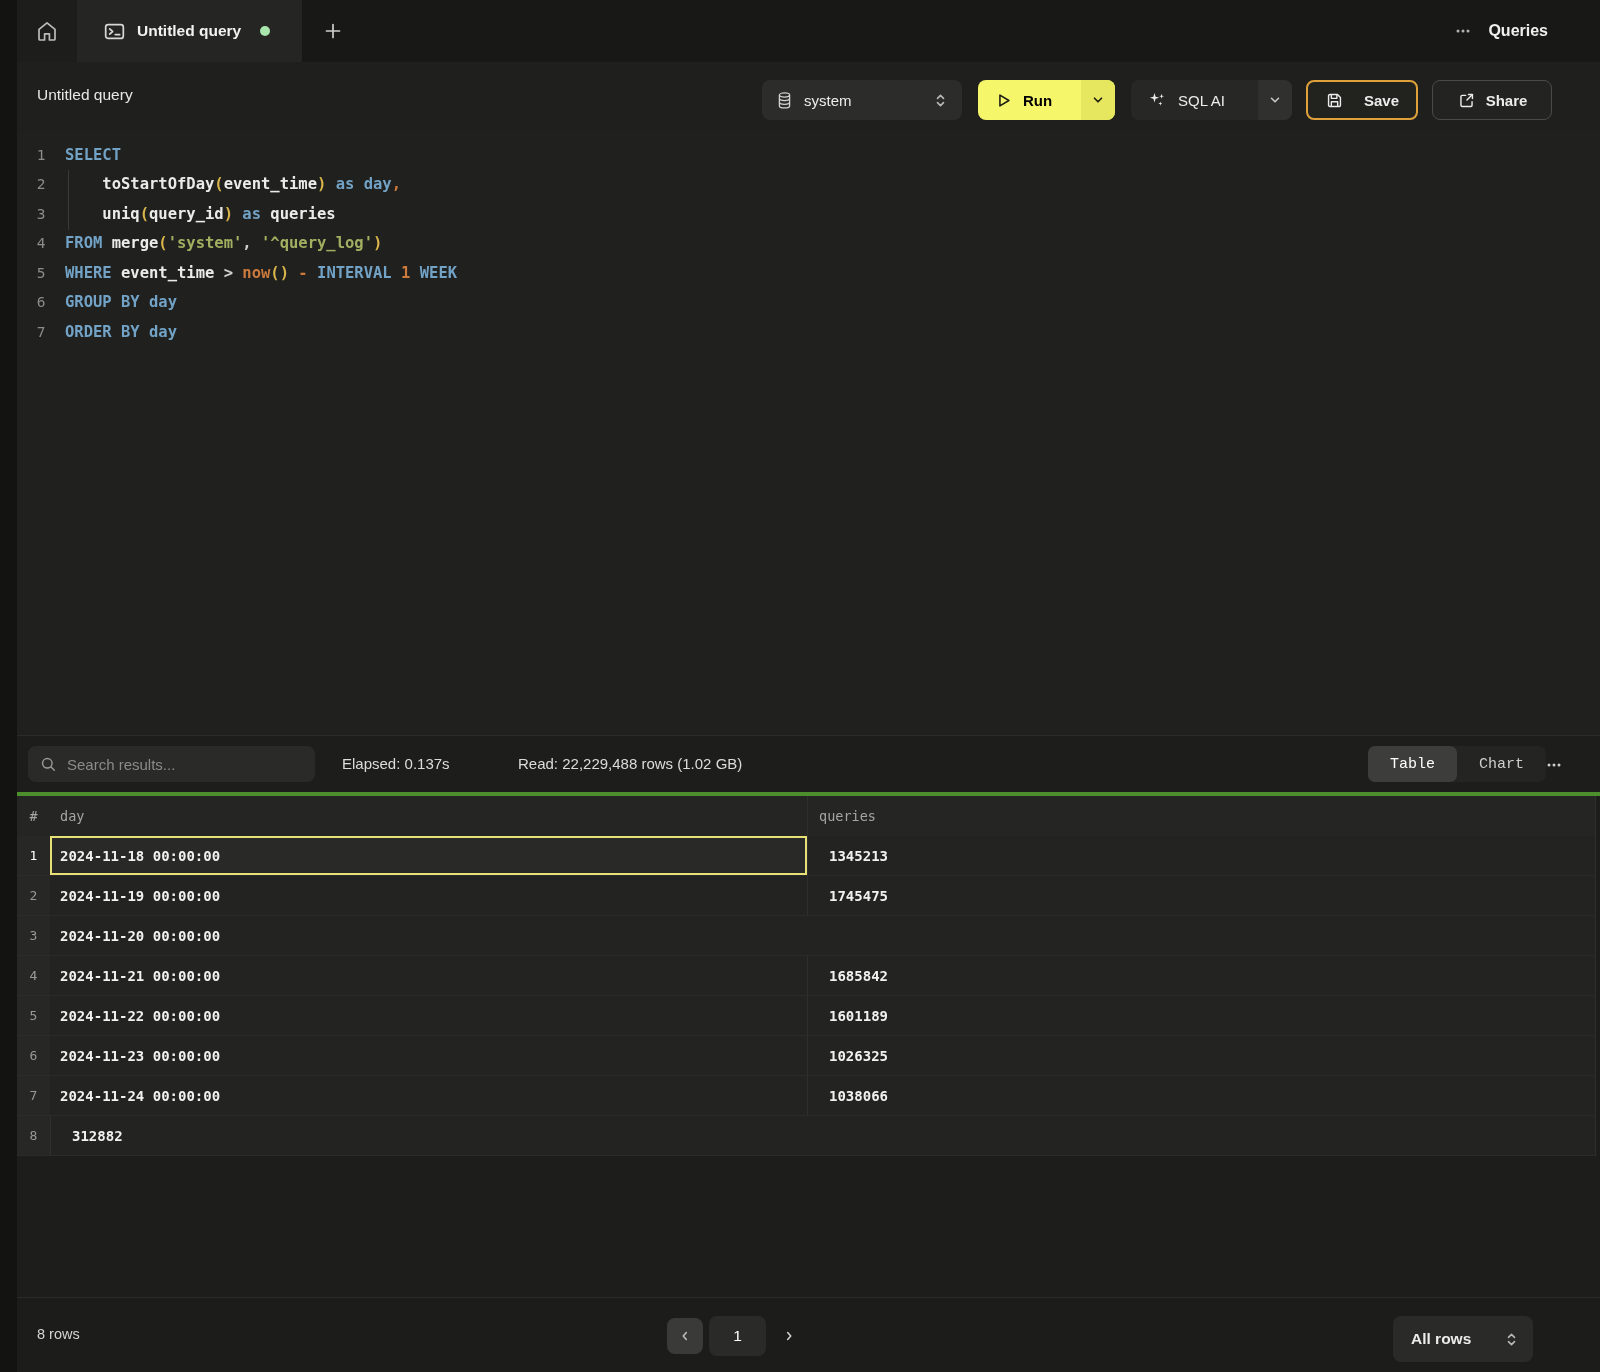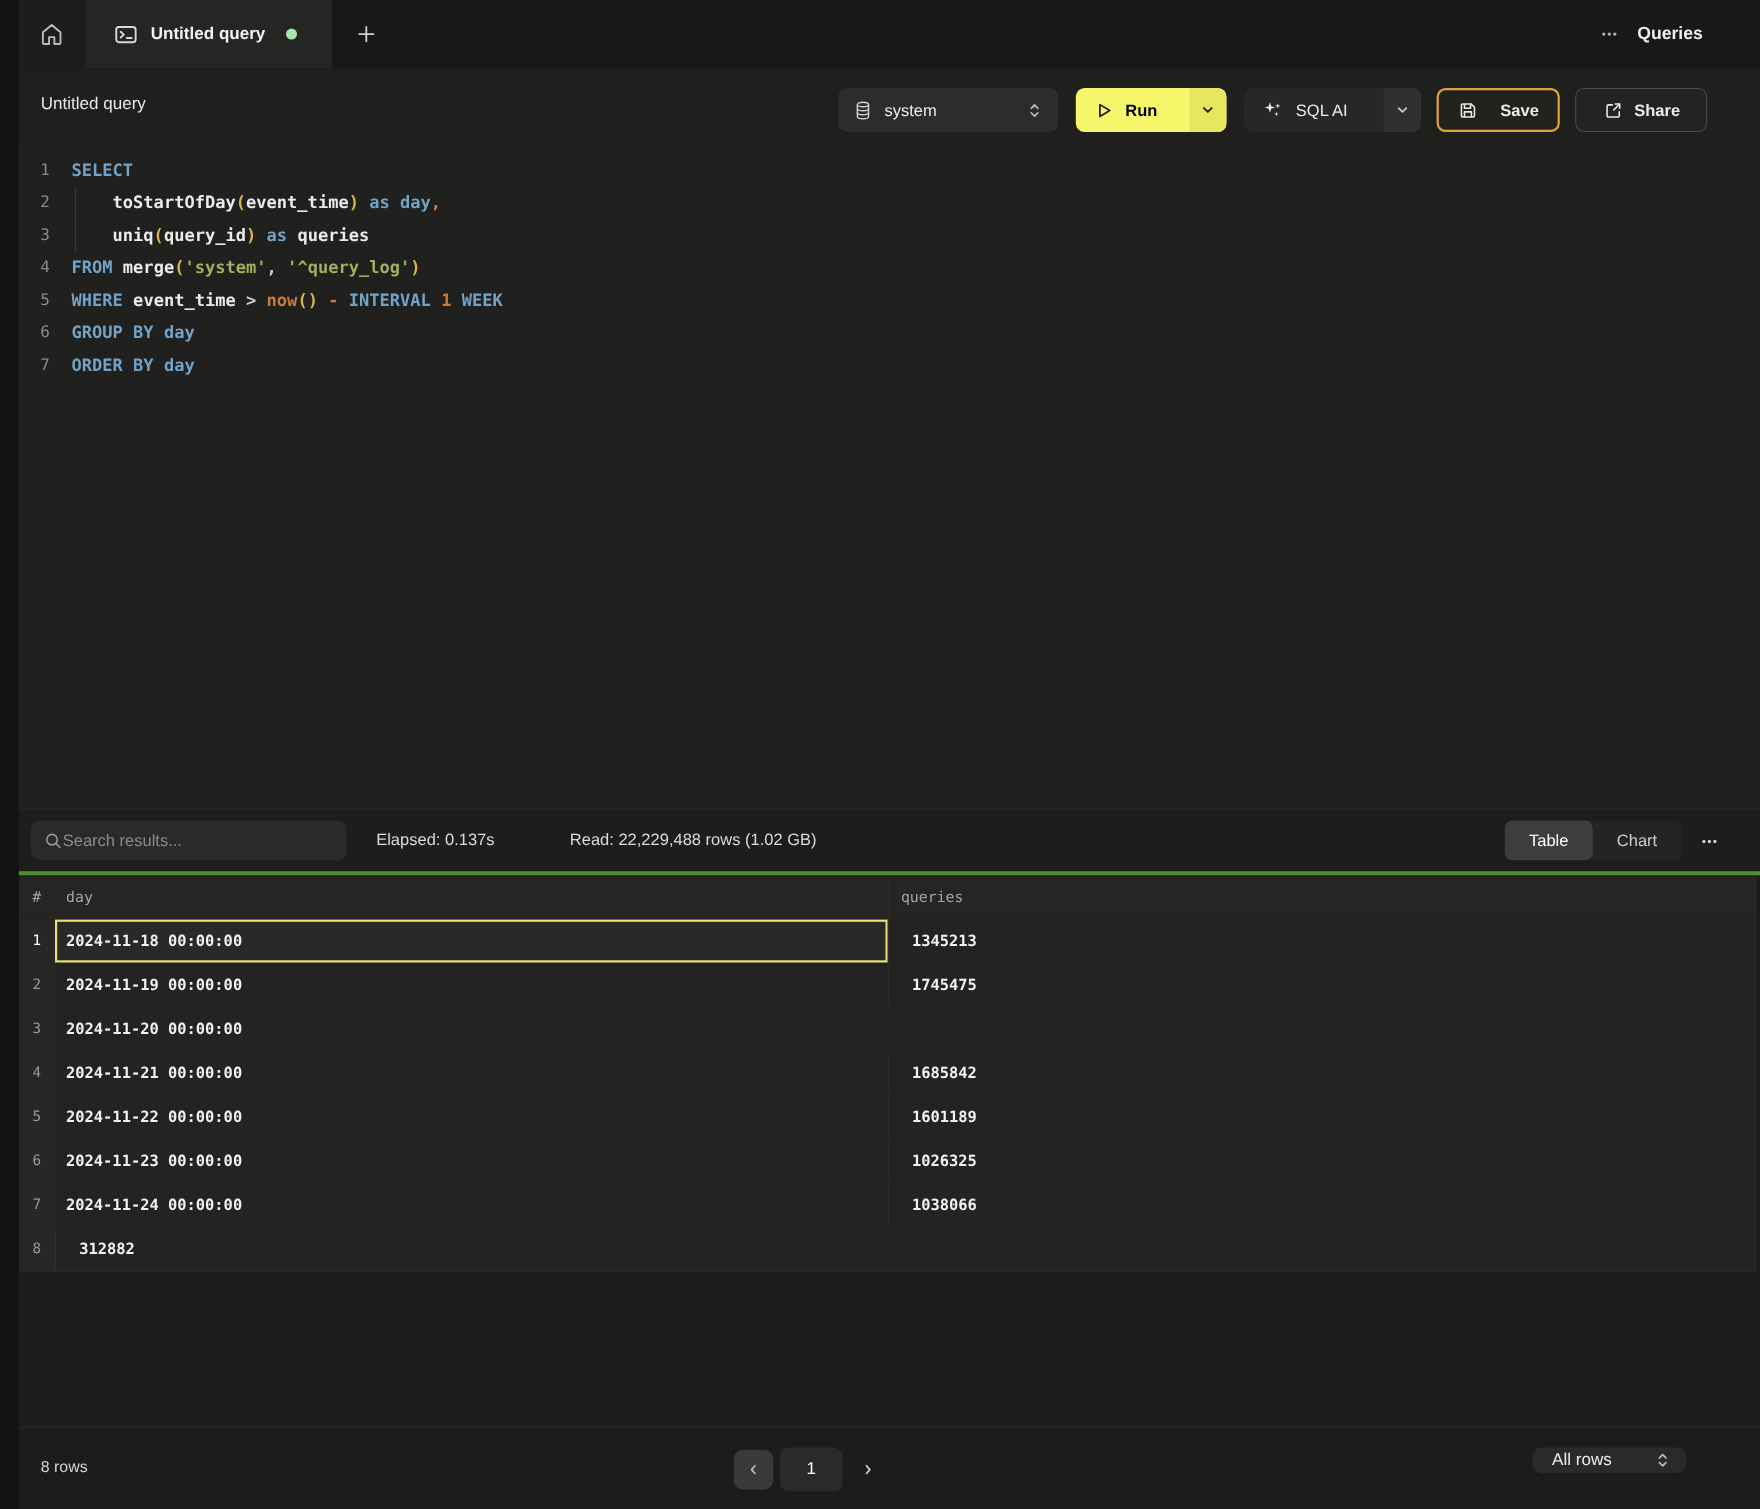--- a/index.html
+++ b/index.html
@@ -48,28 +48,28 @@
   .tok-kw { color:#72a3c6; }
   .tok-fn { color:#ebebe9; }
   .tok-pa { color:#d9b44a; }
   .tok-st { color:#a2af60; }
   .tok-nu { color:#cb7a3c; }
   .tok-pl { color:#cfcfcd; }
   .indent-guide { position:absolute; left:51px; top:40px; width:1px; height:60px; background:#3a3a38; }
 
   
   .results-toolbar { position:absolute; left:17px; top:735px; width:1583px; height:57px; background:#1d1d1c; border-top:1px solid #2b2b2a; }
-  .search-box { position:absolute; left:11px; top:10px; width:287px; height:36px; background:#2a2a29; border-radius:8px; display:flex; align-items:center; padding:0 12px; gap:0; }
+  .search-box { position:absolute; left:11px; top:10px; width:287px; height:36px; background:#2a2a29; border-radius:8px; display:flex; align-items:center; padding:0 12px; gap:10px; }
   .search-box input { background:transparent; border:none; outline:none; color:#e4e4e2; font-size:15px; font-family:"Liberation Sans",sans-serif; width:100%; }
   .search-box input::placeholder { color:#8b8b89; }
   .stat { position:absolute; top:19px; font-size:15px; color:#dcdcda; }
   .stat-elapsed { left:325px; }
   .stat-read { left:473px;margin-left:28px; }
   .view-toggle { position:absolute; left:1351px; top:10px; height:36px; display:flex; background:#242423; border-radius:7px; }
-  .view-btn { padding:17px 22px; display:flex; align-items:center; font-size:15px; color:#cfcfcd; cursor:pointer; border-radius:7px; }
+  .view-btn { padding:17px 22px; display:flex; align-items:center; font-size:15px; color:#cfcfcd; cursor:pointer; border-radius:7px;font-family:Liberation Mono, monospace; }
   .view-btn.active { background:#3d3d3b; color:#ffffff; }
   .results-dots { position:absolute; left:1524px; top:16px; cursor:pointer; padding:4px; }
 
   
   .green-line { position:absolute; left:17px; top:792px; width:1583px; height:4px; background:#4d8f2c; }
 
   
   .grid { position:absolute; left:17px; top:796px; width:1583px; height:501px; background:#1d1d1c; font-family:"DejaVu Sans Mono", monospace; }
   .grid-header { display:flex; width:1579px; height:40px; background:#252524; color:#a5a5a3; font-size:13.5px; border-right:1px solid #2f2f2e; }
   .gh-idx { width:33px; display:flex; align-items:center; justify-content:center; }
@@ -82,21 +82,21 @@
   .grid-row.selected .cell-idx { color:#ffffff; }
   .grid-row.selected .cell-day { border:2px solid #e8e175; background:#29292 7; background:#292927; padding-left:8px; }
 
   
   .footer { position:absolute; left:17px; top:1297px; width:1583px; height:75px; background:#1c1c1b; border-top:1px solid #2b2b2a; }
   .rowcount { position:absolute; left:20px; top:28px; font-size:14.5px; color:#d4d4d2; }
   .pager { position:absolute; left:650px; top:18px; display:flex; align-items:center; gap:6px; }
   .page-prev { width:36px; height:36px; background:#3a3a39; border-radius:8px; display:flex; align-items:center; justify-content:center; cursor:pointer; }
   .page-num { width:57px; height:40px; background:#2a2a29; border-radius:8px; display:flex; align-items:center; justify-content:center; font-size:15.5px; color:#ffffff; cursor:pointer; }
   .page-next { width:34px; height:36px; display:flex; align-items:center; justify-content:center; cursor:pointer; }
-  .pagesize { position:absolute; left:1376px; top:18px; width:140px; height:23px; background:#2a2a29; border-radius:8px; display:flex; align-items:center; padding:0 14px 0 18px; cursor:pointer; }
+  .pagesize { position:absolute; left:1376px; top:18px; width:140px; height:46px; background:#2a2a29; border-radius:8px; display:flex; align-items:center; padding:0 14px 0 18px; cursor:pointer;font-weight:bold; }
   .pagesize .ps-label { flex:1; font-size:15.5px; color:#ececea; }
 </style>
 </head>
 <body>
 
 <div class="left-strip"></div>
 
 <div class="tabbar">
   <div class="home-tab">
     <span>

